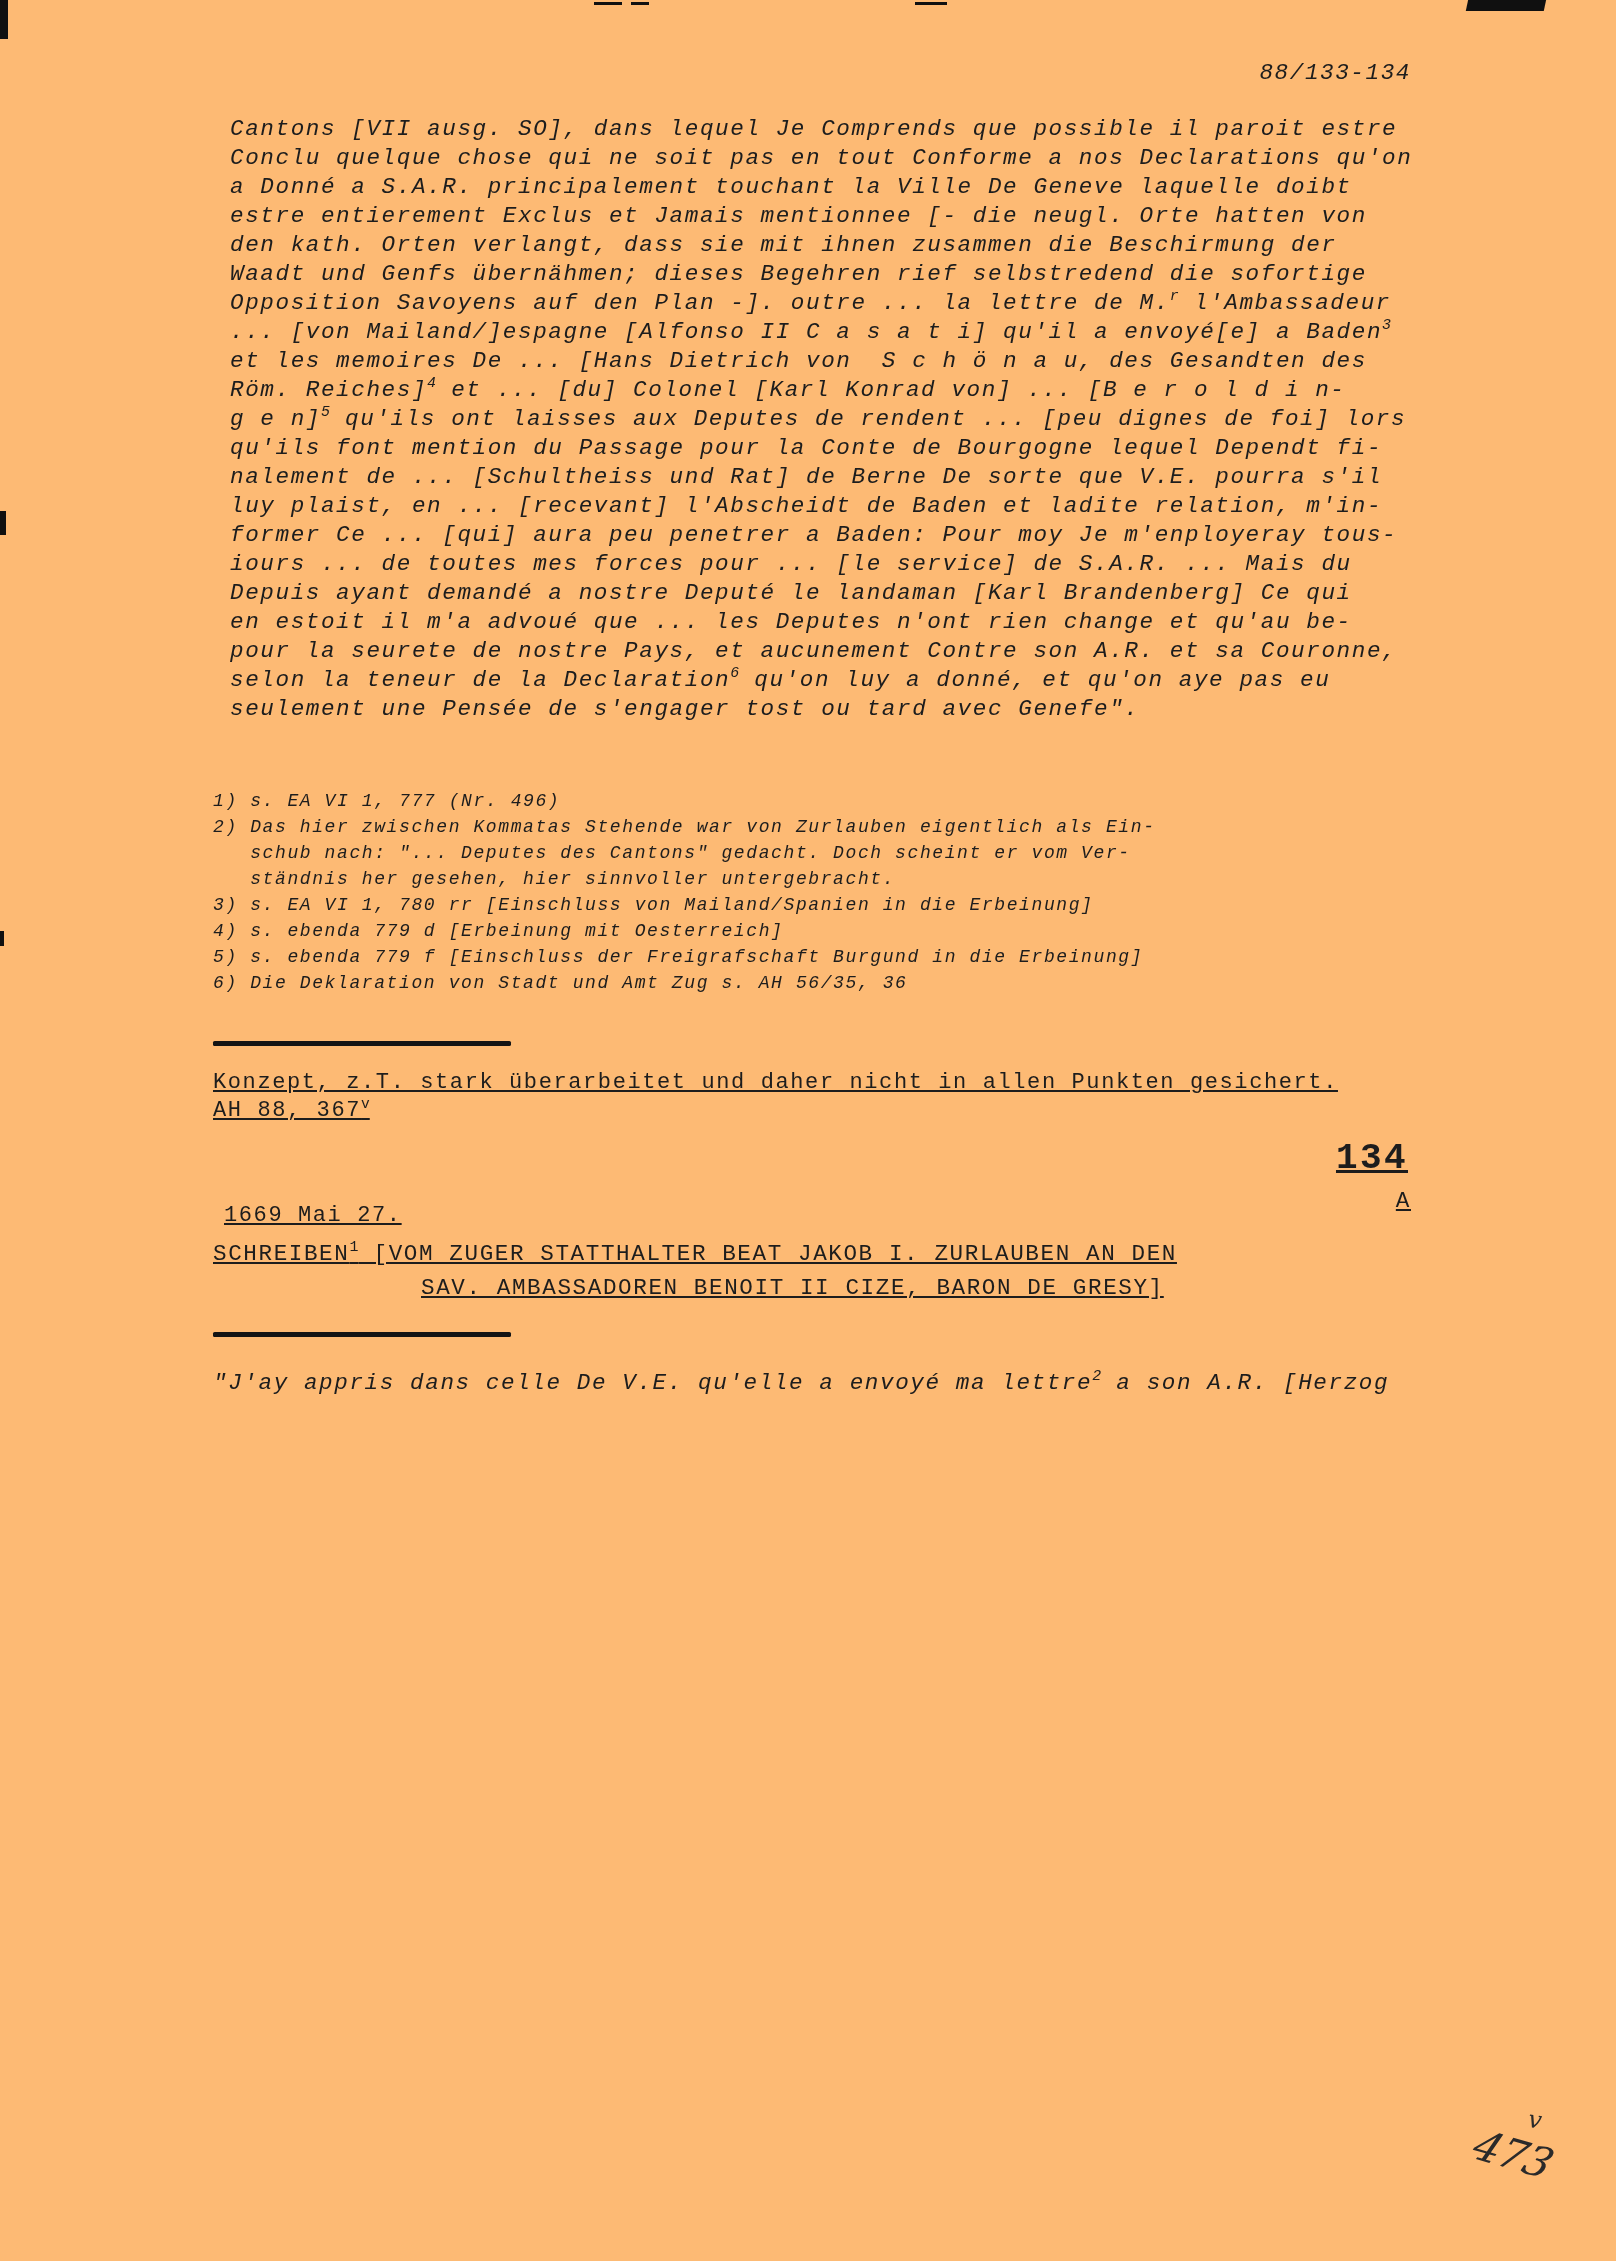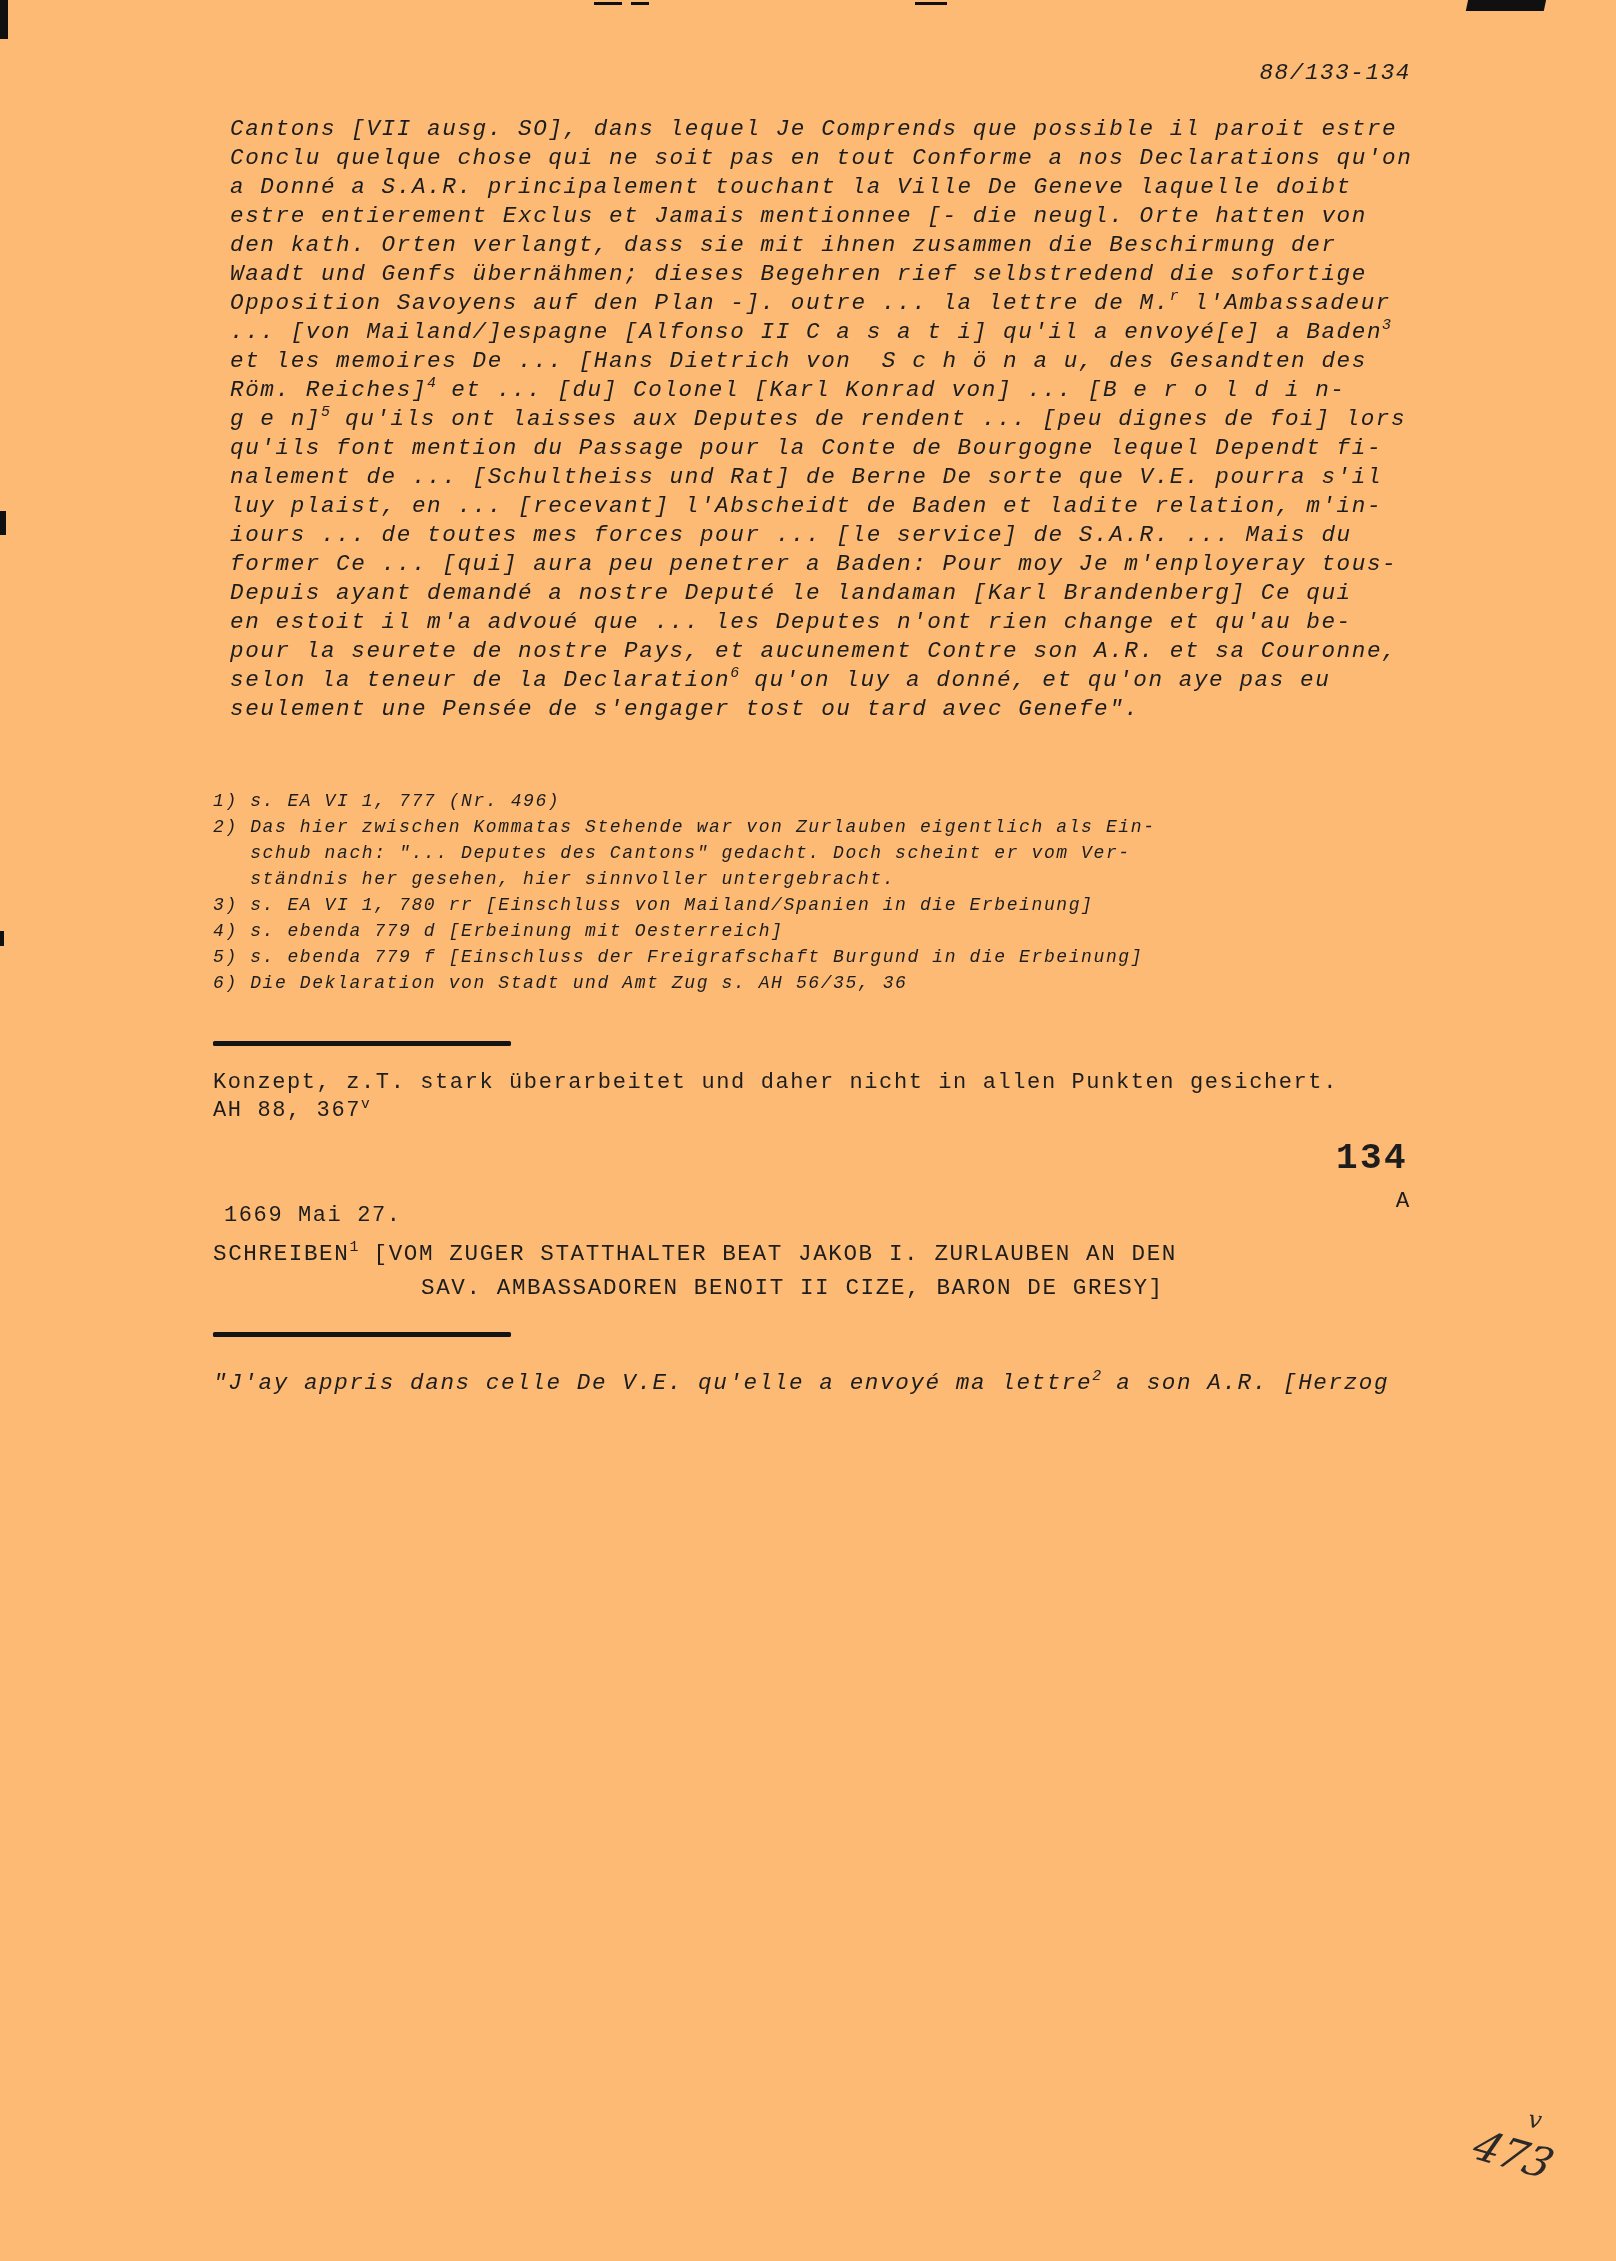--- a/index.html
+++ b/index.html
@@ -12,20 +12,21 @@
     color: #1d1d1d;
     overflow: hidden;
   }
   .mono-i {
     font-family: "Liberation Mono", "DejaVu Sans Mono", monospace;
     font-style: italic;
   }
   .mono {
     font-family: "Liberation Mono", "DejaVu Sans Mono", monospace;
     font-style: normal;
+    text-decoration: underline;
   }
   sup {
     font-size: 0.66em;
     vertical-align: super;
     line-height: 0;
     letter-spacing: 0;
   }
   
   .archive-ref {
     position: absolute;
@@ -177,22 +178,22 @@
       <div class="tline">den kath. Orten verlangt, dass sie mit ihnen zusammen die Beschirmung der</div>
       <div class="tline">Waadt und Genfs übernähmen; dieses Begehren rief selbstredend die sofortige</div>
       <div class="tline">Opposition Savoyens auf den Plan -]. outre ... la lettre de M.<sup>r</sup> l'Ambassadeur</div>
       <div class="tline">... [von Mailand/]espagne [Alfonso II C a s a t i] qu'il a envoyé[e] a Baden<sup>3</sup></div>
       <div class="tline">et les memoires De ... [Hans Dietrich von  S c h ö n a u, des Gesandten des</div>
       <div class="tline">Röm. Reiches]<sup>4</sup> et ... [du] Colonel [Karl Konrad von] ... [B e r o l d i n-</div>
       <div class="tline">g e n]<sup>5</sup> qu'ils ont laisses aux Deputes de rendent ... [peu dignes de foi] lors</div>
       <div class="tline">qu'ils font mention du Passage pour la Conte de Bourgogne lequel Dependt fi-</div>
       <div class="tline">nalement de ... [Schultheiss und Rat] de Berne De sorte que V.E. pourra s'il</div>
       <div class="tline">luy plaist, en ... [recevant] l'Abscheidt de Baden et ladite relation, m'in-</div>
+      <div class="tline">former Ce ... [qui] aura peu penetrer a Baden: Pour moy Je m'enployeray tous-</div>
       <div class="tline">iours ... de toutes mes forces pour ... [le service] de S.A.R. ... Mais du</div>
-      <div class="tline">former Ce ... [qui] aura peu penetrer a Baden: Pour moy Je m'enployeray tous-</div>
       <div class="tline">Depuis ayant demandé a nostre Deputé le landaman [Karl Brandenberg] Ce qui</div>
       <div class="tline">en estoit il m'a advoué que ... les Deputes n'ont rien change et qu'au be-</div>
       <div class="tline">pour la seurete de nostre Pays, et aucunement Contre son A.R. et sa Couronne,</div>
       <div class="tline">selon la teneur de la Declaration<sup>6</sup> qu'on luy a donné, et qu'on aye pas eu</div>
       <div class="tline">seulement une Pensée de s'engager tost ou tard avec Genefe".</div>
     </div>
 
   <div class="footnotes mono-i">
       <div class="fline">1) s. EA VI 1, 777 (Nr. 496)</div>
       <div class="fline">2) Das hier zwischen Kommatas Stehende war von Zurlauben eigentlich als Ein-</div>

